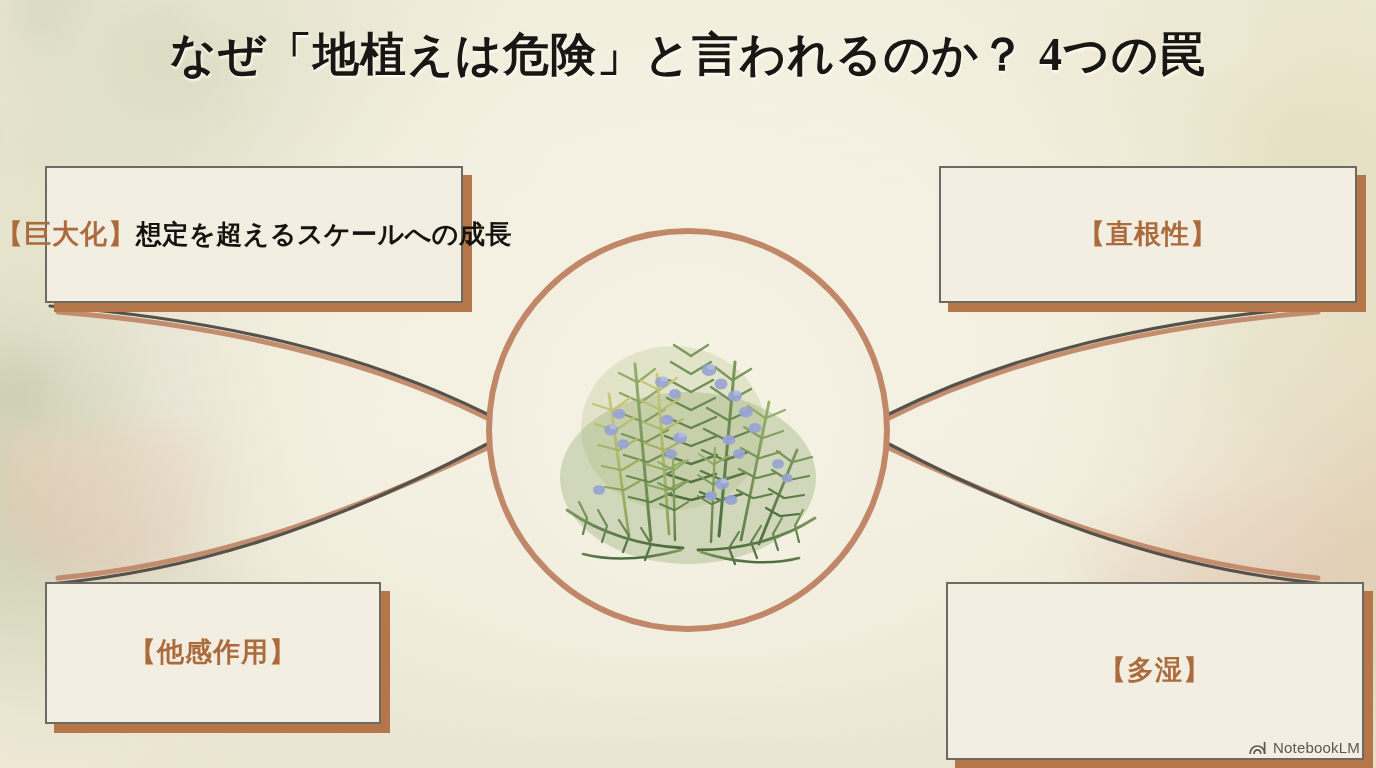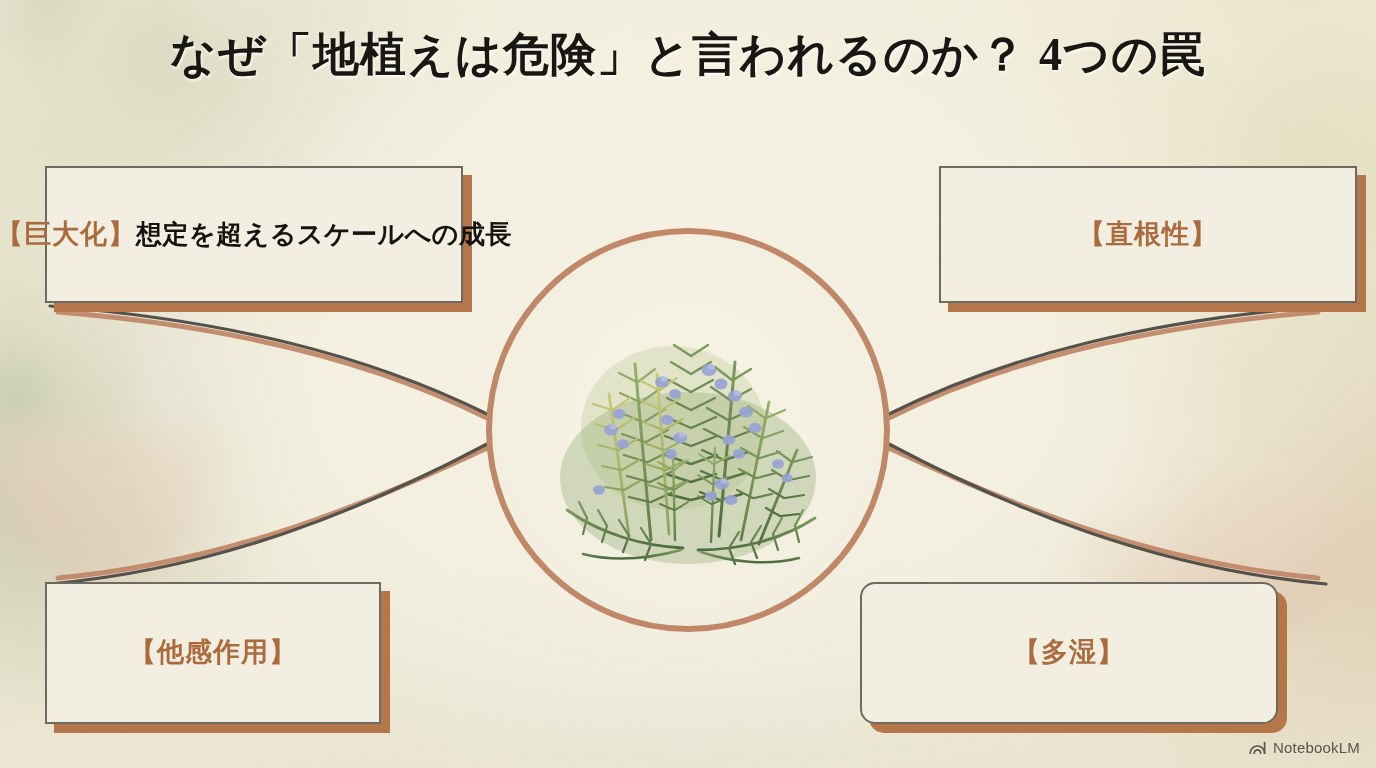--- a/index.html
+++ b/index.html
@@ -158,21 +158,21 @@
     font-size: 26px;
     font-weight: bold;
     color: #15130f;
     line-height: 1.3;
     white-space: nowrap;
     letter-spacing: .5px;
   }
   #card-tl { left: 45px;  top: 166px; width: 418px; height: 137px; }
   #card-tr { left: 913px; top: 166px; width: 418px; height: 137px; margin-left: 26px; }
   #card-bl { left: 45px;  top: 582px; width: 336px; height: 142px; }
-  #card-br { left: 860px; top: 582px; width: 418px; height: 142px; border-radius: 15px; }
+  #card-br { left: 946px; top: 582px; width: 418px; height: 178px; }
 
   
   .watermark {
     position: absolute;
     right: 16px; bottom: 12px;
     display: flex;
     align-items: center;
     gap: 6px;
     color: #4a4742;
     font-size: 15px;

